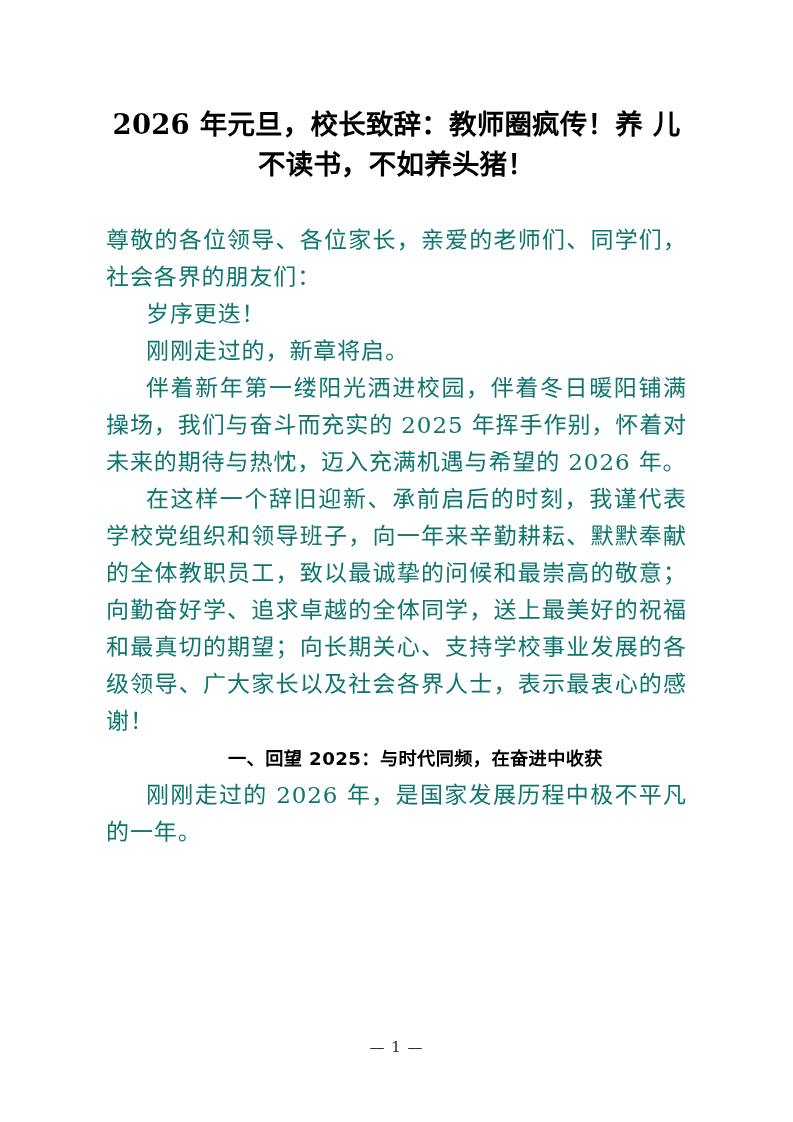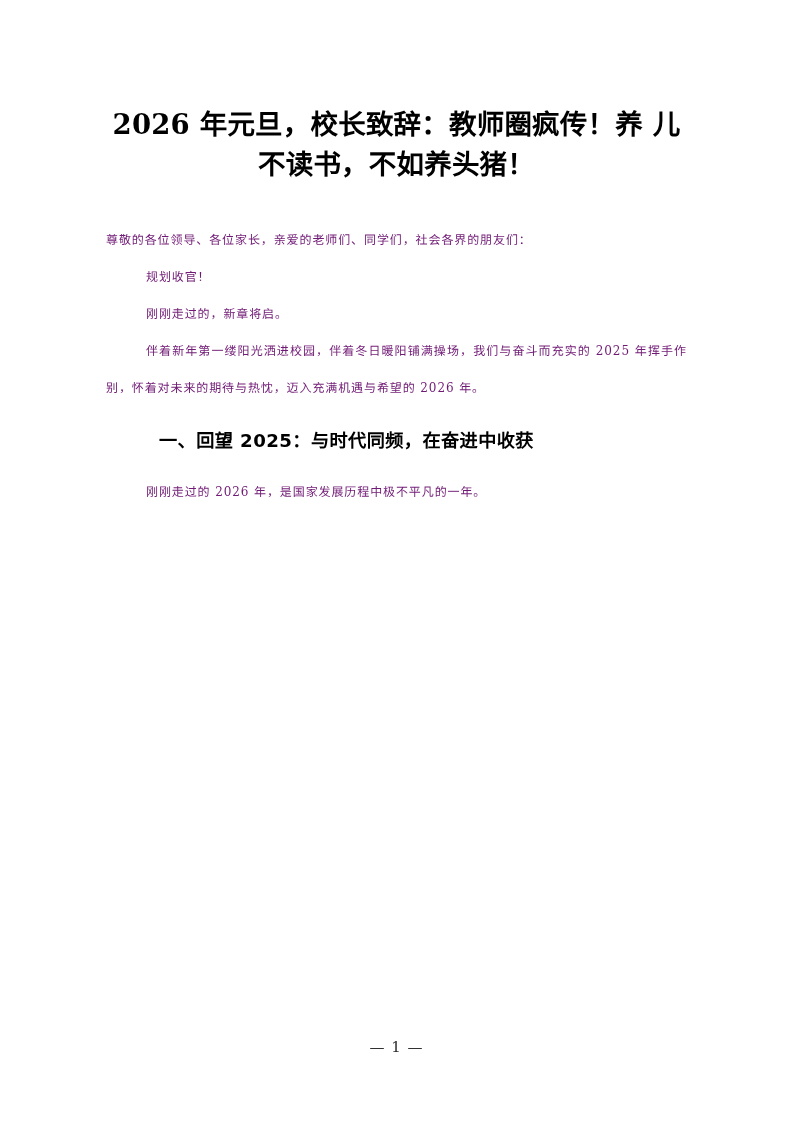--- a/index.html
+++ b/index.html
@@ -48,23 +48,23 @@
     padding: 0;
   }
 
   
   .body-block {
     margin-top: 38px;
   }
 
   .para {
     font-family: "DejaVu Serif", "Liberation Serif", serif;
-    font-size: 12px;
+    font-size: 23px;
     line-height: 37px;
-    color: #701a75;
+    color: #0f766e;
     text-align: justify;
     text-justify: inter-ideograph;
     margin: 0;
     padding: 0;
     letter-spacing: 0.9px;
   }
 
   .para.indent {
     text-indent: 40px;
   }
@@ -75,22 +75,23 @@
 
   
   .section-heading {
     font-family: "DejaVu Sans", "Liberation Sans", sans-serif;
     font-weight: bold;
     font-size: 18.2px;
     line-height: 37px;
     color: #000000;
     text-indent: 38px;
     letter-spacing: 0.4px;
-    margin: 15px;
+    margin: 0;
     padding: 0;
+    text-align: center;
   }
 
   
   .page-footer {
     position: absolute;
     left: 0;
     top: 1038px;
     width: 793px;
     text-align: center;
     font-family: "DejaVu Serif", "Liberation Serif", serif;
@@ -108,26 +109,27 @@
 
     <h1 class="doc-title">
       <span>2026 年元旦，校长致辞：教师圈疯传！养</span>
       <span>儿不读书，不如养头猪！</span>
     </h1>
 
     <div class="body-block">
 
       <p class="para no-indent">尊敬的各位领导、各位家长，亲爱的老师们、同学们，社会各界的朋友们：</p>
 
-      <p class="para indent">规划收官！</p>
+      <p class="para indent">岁序更迭！</p>
 
       <p class="para indent">刚刚走过的，新章将启。</p>
 
       <p class="para indent">伴着新年第一缕阳光洒进校园，伴着冬日暖阳铺满操场，我们与奋斗而充实的 2025 年挥手作别，怀着对未来的期待与热忱，迈入充满机遇与希望的 2026 年。</p>
 
+      <p class="para indent">在这样一个辞旧迎新、承前启后的时刻，我谨代表学校党组织和领导班子，向一年来辛勤耕耘、默默奉献的全体教职员工，致以最诚挚的问候和最崇高的敬意；向勤奋好学、追求卓越的全体同学，送上最美好的祝福和最真切的期望；向长期关心、支持学校事业发展的各级领导、广大家长以及社会各界人士，表示最衷心的感谢！</p>
 
       <h2 class="section-heading">一、回望 2025：与时代同频，在奋进中收获</h2>
 
       <p class="para indent">刚刚走过的 2026 年，是国家发展历程中极不平凡的一年。</p>
 
 
 
 
     </div>
   </div>

